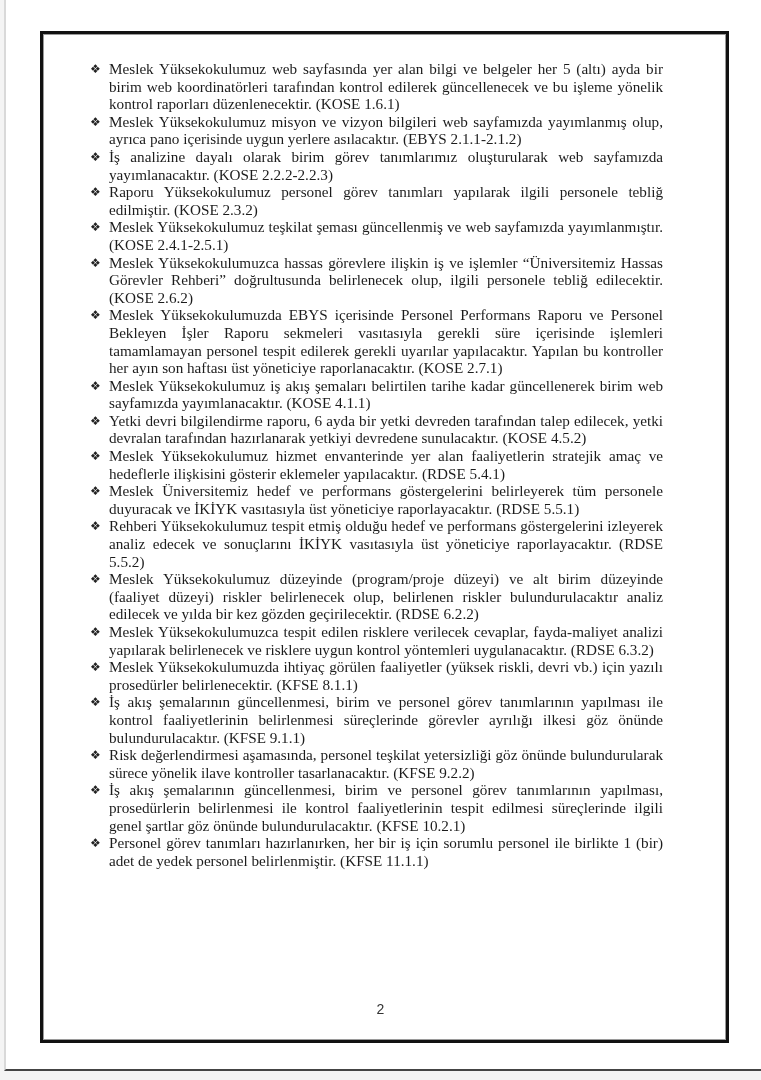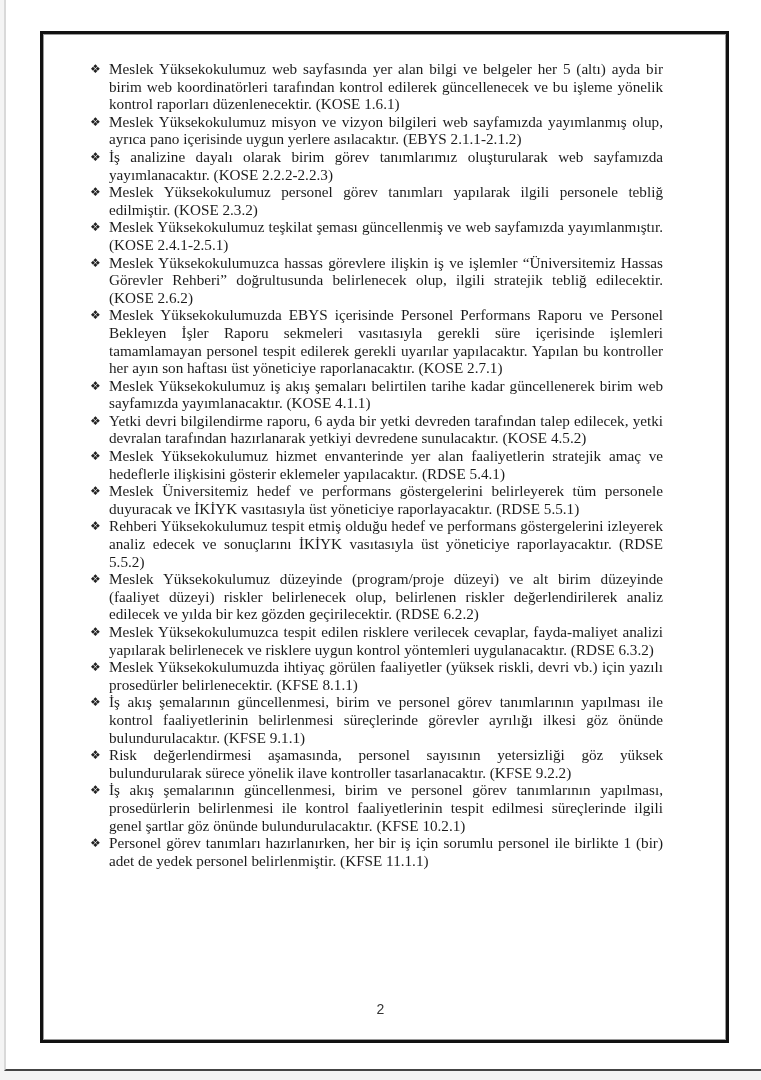--- a/index.html
+++ b/index.html
@@ -43,33 +43,33 @@
 <div class="sheet">
   <div class="frame">
     <div class="frame-inner"></div>
   </div>
 
   <div class="content">
     <ul class="items" id="item-list">
         <li><span class="bullet">❖</span><span>Meslek Yüksekokulumuz web sayfasında yer alan bilgi ve belgeler her 5 (altı) ayda bir birim web koordinatörleri tarafından kontrol edilerek güncellenecek ve bu işleme yönelik kontrol raporları düzenlenecektir. (KOSE 1.6.1)</span></li>
         <li><span class="bullet">❖</span><span>Meslek Yüksekokulumuz misyon ve vizyon bilgileri web sayfamızda yayımlanmış olup, ayrıca pano içerisinde uygun yerlere asılacaktır. (EBYS 2.1.1-2.1.2)</span></li>
         <li><span class="bullet">❖</span><span>İş analizine dayalı olarak birim görev tanımlarımız oluşturularak web sayfamızda yayımlanacaktır. (KOSE 2.2.2-2.2.3)</span></li>
-        <li><span class="bullet">❖</span><span>Meslek Yüksekokulumuz personel görev tanımları yapılarak ilgili personele tebliğ edilmiştir. (KOSE 2.3.2)</span></li>
+        <li><span class="bullet">❖</span><span>Raporu Yüksekokulumuz personel görev tanımları yapılarak ilgili personele tebliğ edilmiştir. (KOSE 2.3.2)</span></li>
         <li><span class="bullet">❖</span><span>Meslek Yüksekokulumuz teşkilat şeması güncellenmiş ve web sayfamızda yayımlanmıştır. (KOSE 2.4.1-2.5.1)</span></li>
-        <li><span class="bullet">❖</span><span>Meslek Yüksekokulumuzca hassas görevlere ilişkin iş ve işlemler “Üniversitemiz Hassas Görevler Rehberi” doğrultusunda belirlenecek olup, ilgili stratejik tebliğ edilecektir. (KOSE 2.6.2)</span></li>
+        <li><span class="bullet">❖</span><span>Meslek Yüksekokulumuzca hassas görevlere ilişkin iş ve işlemler “Üniversitemiz Hassas Görevler Rehberi” doğrultusunda belirlenecek olup, ilgili personele tebliğ edilecektir. (KOSE 2.6.2)</span></li>
         <li><span class="bullet">❖</span><span>Meslek Yüksekokulumuzda EBYS içerisinde Personel Performans Raporu ve Personel Bekleyen İşler Raporu sekmeleri vasıtasıyla gerekli süre içerisinde işlemleri tamamlamayan personel tespit edilerek gerekli uyarılar yapılacaktır. Yapılan bu kontroller her ayın son haftası üst yöneticiye raporlanacaktır. (KOSE 2.7.1)</span></li>
         <li><span class="bullet">❖</span><span>Meslek Yüksekokulumuz iş akış şemaları belirtilen tarihe kadar güncellenerek birim web sayfamızda yayımlanacaktır. (KOSE 4.1.1)</span></li>
         <li><span class="bullet">❖</span><span>Yetki devri bilgilendirme raporu, 6 ayda bir yetki devreden tarafından talep edilecek, yetki devralan tarafından hazırlanarak yetkiyi devredene sunulacaktır. (KOSE 4.5.2)</span></li>
         <li><span class="bullet">❖</span><span>Meslek Yüksekokulumuz hizmet envanterinde yer alan faaliyetlerin stratejik amaç ve hedeflerle ilişkisini gösterir eklemeler yapılacaktır. (RDSE 5.4.1)</span></li>
         <li><span class="bullet">❖</span><span>Meslek Üniversitemiz hedef ve performans göstergelerini belirleyerek tüm personele duyuracak ve İKİYK vasıtasıyla üst yöneticiye raporlayacaktır. (RDSE 5.5.1)</span></li>
         <li><span class="bullet">❖</span><span>Rehberi Yüksekokulumuz tespit etmiş olduğu hedef ve performans göstergelerini izleyerek analiz edecek ve sonuçlarını İKİYK vasıtasıyla üst yöneticiye raporlayacaktır. (RDSE 5.5.2)</span></li>
-        <li><span class="bullet">❖</span><span>Meslek Yüksekokulumuz düzeyinde (program/proje düzeyi) ve alt birim düzeyinde (faaliyet düzeyi) riskler belirlenecek olup, belirlenen riskler değerlendirilerek analiz edilecek ve yılda bir kez gözden geçirilecektir. (RDSE 6.2.2)</span></li>
+        <li><span class="bullet">❖</span><span>Meslek Yüksekokulumuz düzeyinde (program/proje düzeyi) ve alt birim düzeyinde (faaliyet düzeyi) riskler belirlenecek olup, belirlenen riskler bulundurulacaktır analiz edilecek ve yılda bir kez gözden geçirilecektir. (RDSE 6.2.2)</span></li>
         <li><span class="bullet">❖</span><span>Meslek Yüksekokulumuzca tespit edilen risklere verilecek cevaplar, fayda-maliyet analizi yapılarak belirlenecek ve risklere uygun kontrol yöntemleri uygulanacaktır. (RDSE 6.3.2)</span></li>
         <li><span class="bullet">❖</span><span>Meslek Yüksekokulumuzda ihtiyaç görülen faaliyetler (yüksek riskli, devri vb.) için yazılı prosedürler belirlenecektir. (KFSE 8.1.1)</span></li>
         <li><span class="bullet">❖</span><span>İş akış şemalarının güncellenmesi, birim ve personel görev tanımlarının yapılması ile kontrol faaliyetlerinin belirlenmesi süreçlerinde görevler ayrılığı ilkesi göz önünde bulundurulacaktır. (KFSE 9.1.1)</span></li>
-        <li><span class="bullet">❖</span><span>Risk değerlendirmesi aşamasında, personel sayısının yetersizliği göz yüksek bulundurularak sürece yönelik ilave kontroller tasarlanacaktır. (KFSE 9.2.2)</span></li>
+        <li><span class="bullet">❖</span><span>Risk değerlendirmesi aşamasında, personel teşkilat yetersizliği göz önünde bulundurularak sürece yönelik ilave kontroller tasarlanacaktır. (KFSE 9.2.2)</span></li>
         <li><span class="bullet">❖</span><span>İş akış şemalarının güncellenmesi, birim ve personel görev tanımlarının yapılması, prosedürlerin belirlenmesi ile kontrol faaliyetlerinin tespit edilmesi süreçlerinde ilgili genel şartlar göz önünde bulundurulacaktır. (KFSE 10.2.1)</span></li>
         <li><span class="bullet">❖</span><span>Personel görev tanımları hazırlanırken, her bir iş için sorumlu personel ile birlikte 1 (bir) adet de yedek personel belirlenmiştir. (KFSE 11.1.1)</span></li>
       </ul>
   </div>
 </div>
 
 <div class="page-number">2</div>
 
 </body></html>

